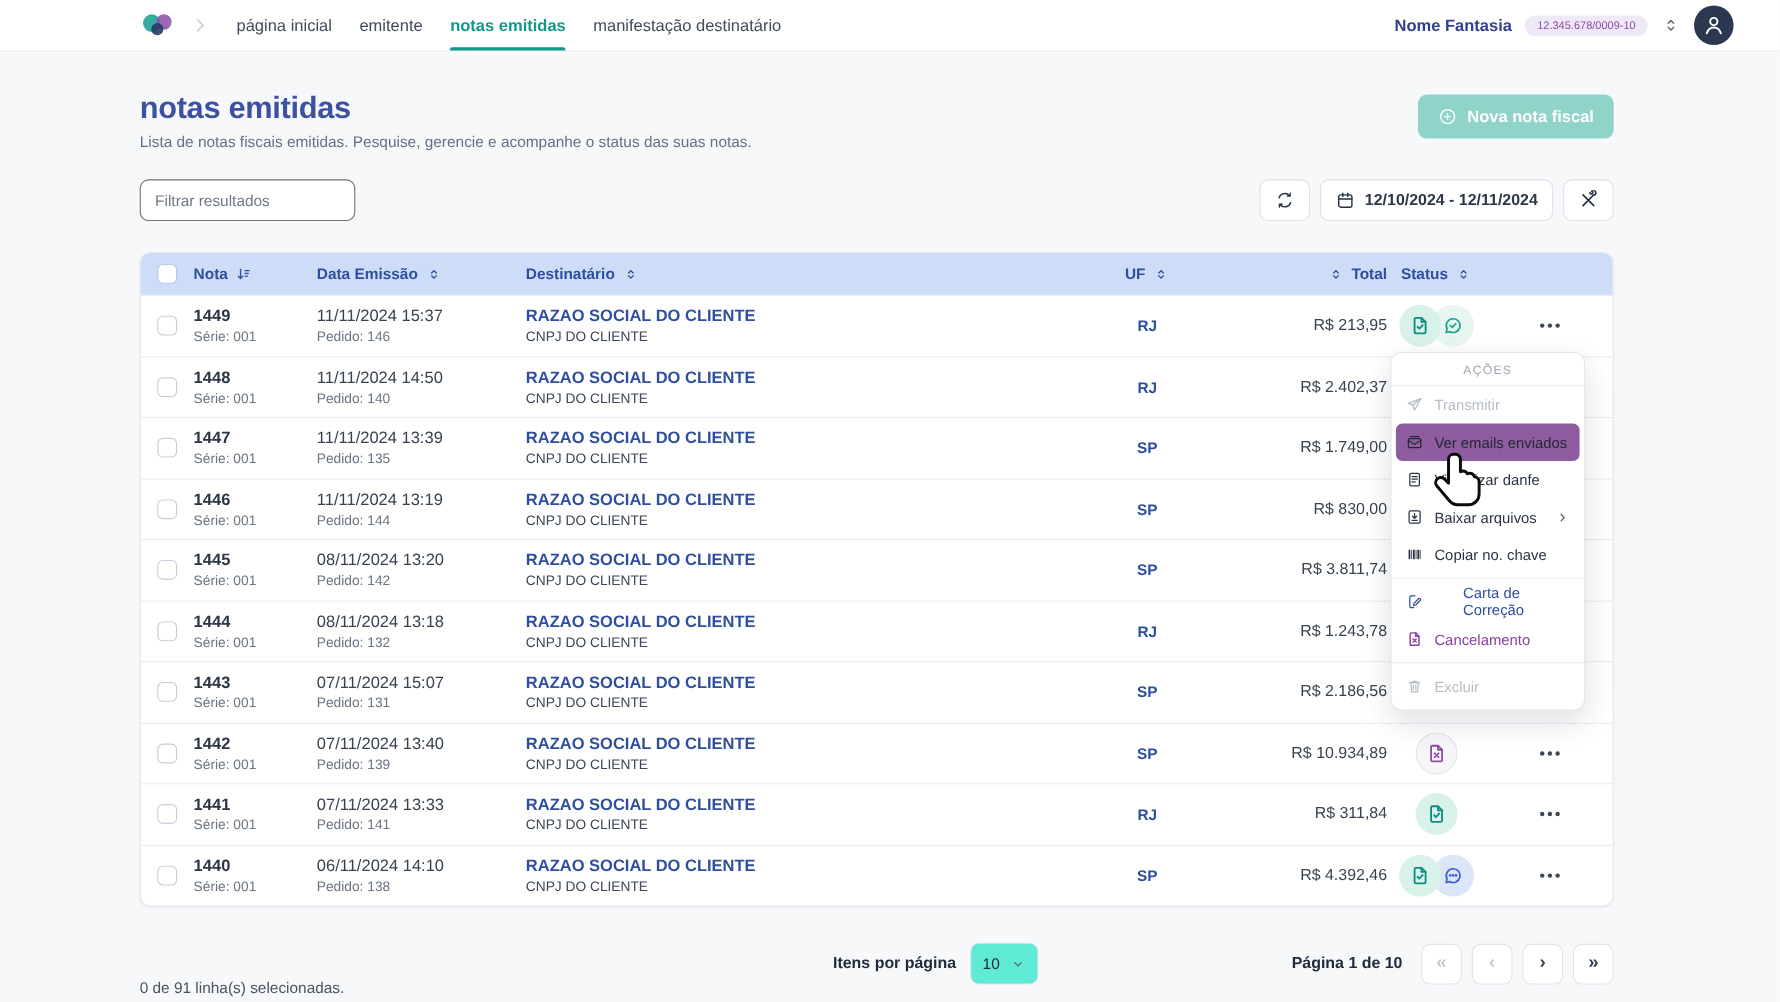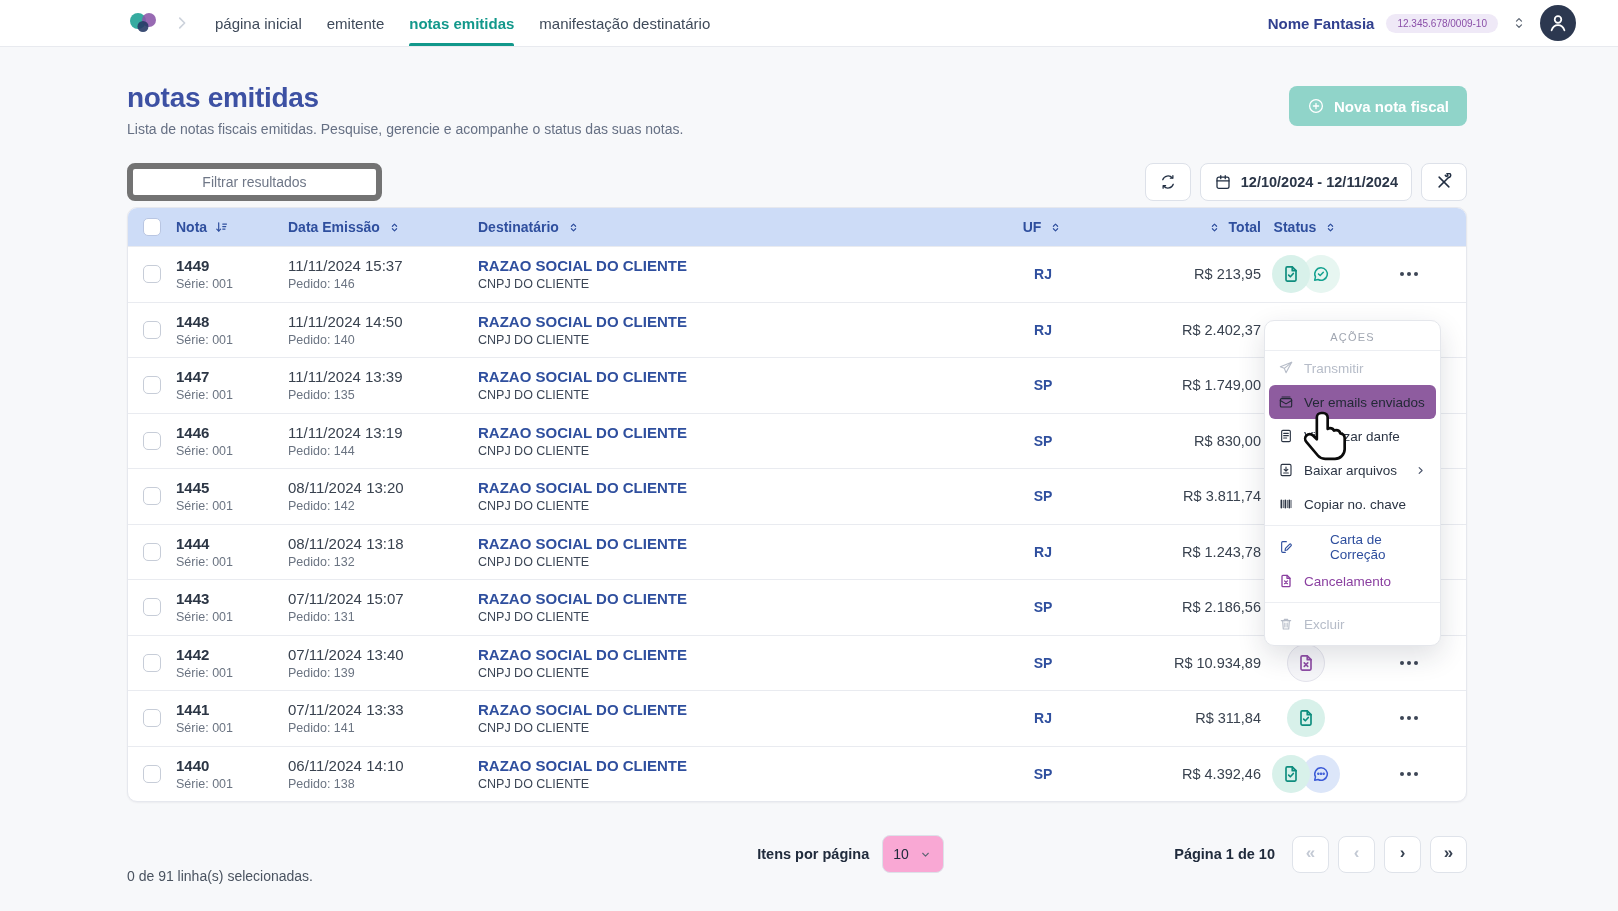--- a/index.html
+++ b/index.html
@@ -30,28 +30,28 @@
   .avatar{width:36px; height:36px; border-radius:50%; background:#2c3850; color:#fff; display:flex; align-items:center; justify-content:center; cursor:pointer;}
 
   
   .container{width:1340px; margin-left:127px;}
   .title-row{display:flex; justify-content:space-between; align-items:flex-start; margin-top:35px;}
   h1{font-size:28px; font-weight:800; color:var(--title-blue); letter-spacing:-.3px;}
   .subtitle{font-size:14px; color:#667084; margin-top:7px;}
   .btn-new{display:flex; align-items:center; gap:9px; background:var(--btn-teal); color:#fff; border:none; border-radius:8px; height:40px; padding:0 18px; font-size:15px; font-weight:bold; font-family:inherit; cursor:pointer; margin-top:4px;}
 
   .toolbar{display:flex; justify-content:space-between; align-items:center; margin-top:26px;}
-  .filter-input{width:255px; height:38px; border:6px solid #737373; border-radius:8px; padding:0 13px; font-size:14px; font-family:inherit; color:#2b3648; background:#fff;text-align:center;}
+  .filter-input{width:196px; height:38px; border:1px solid #737373; border-radius:8px; padding:0 13px; font-size:14px; font-family:inherit; color:#2b3648; background:#fff;}
   .filter-input::placeholder{color:#6f7787;}
   .toolbar-right{display:flex; align-items:center; gap:9px;}
   .tbtn{display:flex; align-items:center; gap:9px; background:#fff; border:1px solid #dde1e9; border-radius:8px; height:38px; padding:0 13px; font-size:14.5px; font-weight:bold; font-family:inherit; color:#2b3648; cursor:pointer;}
   .tbtn .icn{color:#222f43;}
 
   
-  .table{margin-top:6px; background:#fff; border:1px solid #e6e8ee; border-radius:10px; overflow:hidden; box-shadow:0 1px 2px rgba(16,24,40,.05);}
+  .table{margin-top:28px; background:#fff; border:1px solid #e6e8ee; border-radius:10px; overflow:hidden; box-shadow:0 1px 2px rgba(16,24,40,.05);}
   .grid{display:grid; grid-template-columns:48px 112px 190px 1fr 70px 183px 90px 115px; align-items:center;}
   .thead{height:38px; background:var(--thead-bg);}
   .th{display:flex; align-items:center; gap:7px; font-size:14px; font-weight:bold; color:var(--link-blue);}
   .th .icn{color:var(--link-blue); cursor:pointer;}
   .th.c-uf{justify-content:center;}
   .th.c-total{justify-content:flex-end; padding-right:0;}
   .th.c-status{justify-content:center;}
   .trow{height:55.5px; border-top:1px solid #e9ebf0;}
   .cell-check{display:flex; justify-content:center;}
   .checkbox{width:18px; height:18px; border:1.5px solid #c7cdd8; border-radius:5px; background:#fff; cursor:pointer;}
@@ -72,21 +72,21 @@
   .st-cancelled{background:#f6f6f9; border:1px solid #e3e3ec; color:var(--st-purple);}
   .st-email-pending{background:#dce6f9; color:var(--st-blue);}
   .more{display:flex; gap:3px; align-items:center; justify-content:center; margin:0 auto; background:none; border:none; cursor:pointer; height:30px; width:40px;}
   .more i{width:4px; height:4px; border-radius:50%; background:#3d4656; display:block;}
 
   
   .footerbar{display:flex; align-items:center; margin-top:22px; font-size:14px; color:#4a5360;}
   .footerbar .left{flex:1;margin-top:44px;}
   .ipp{display:flex; align-items:center; gap:13px; margin-right:230px;}
   .ipp-label,.page-info{font-size:14.5px; font-weight:bold; color:#202b3c;}
-  .select{display:flex; align-items:center; justify-content:space-between; width:62px; height:38px; background:#f9a8d4; border:1px solid #dde1e9; border-radius:8px; padding:0 10px; font-size:14px; color:#202b3c; cursor:pointer;}
+  .select{display:flex; align-items:center; justify-content:space-between; width:62px; height:38px; background:#5eead4; border:1px solid #dde1e9; border-radius:8px; padding:0 10px; font-size:14px; color:#202b3c; cursor:pointer;}
   .select .icn{color:#5b6472;}
   .pager{display:flex; align-items:center; gap:9px;}
   .pager .page-info{margin-right:8px;}
   .pbtn{width:37px; height:37px; background:#fff; border:1px solid #dfe3ea; border-radius:8px; font-size:17px; font-weight:bold; font-family:inherit; color:#374151; cursor:pointer; display:flex; align-items:center; justify-content:center; padding-bottom:2px;}
   .pbtn.disabled{color:#c3c9d4; cursor:default;}
 
   
   .menu{position:absolute; left:1264px; top:320px; width:177px; background:#fff; border:1px solid #e5e7ec; border-radius:10px; box-shadow:0 10px 28px rgba(25,35,55,.14); padding:4px; z-index:50;}
   .menu-title{height:26px; display:flex; align-items:center; justify-content:center; font-size:11px; letter-spacing:1.2px; color:#a0a6b1; border-bottom:1px solid #eceef2; margin:0 -4px; padding-bottom:2px;}
   .mi{display:flex; align-items:center; gap:10px; height:34px; padding:0 9px; font-size:13.5px; color:#2b3443; border-radius:6px; cursor:pointer;}

